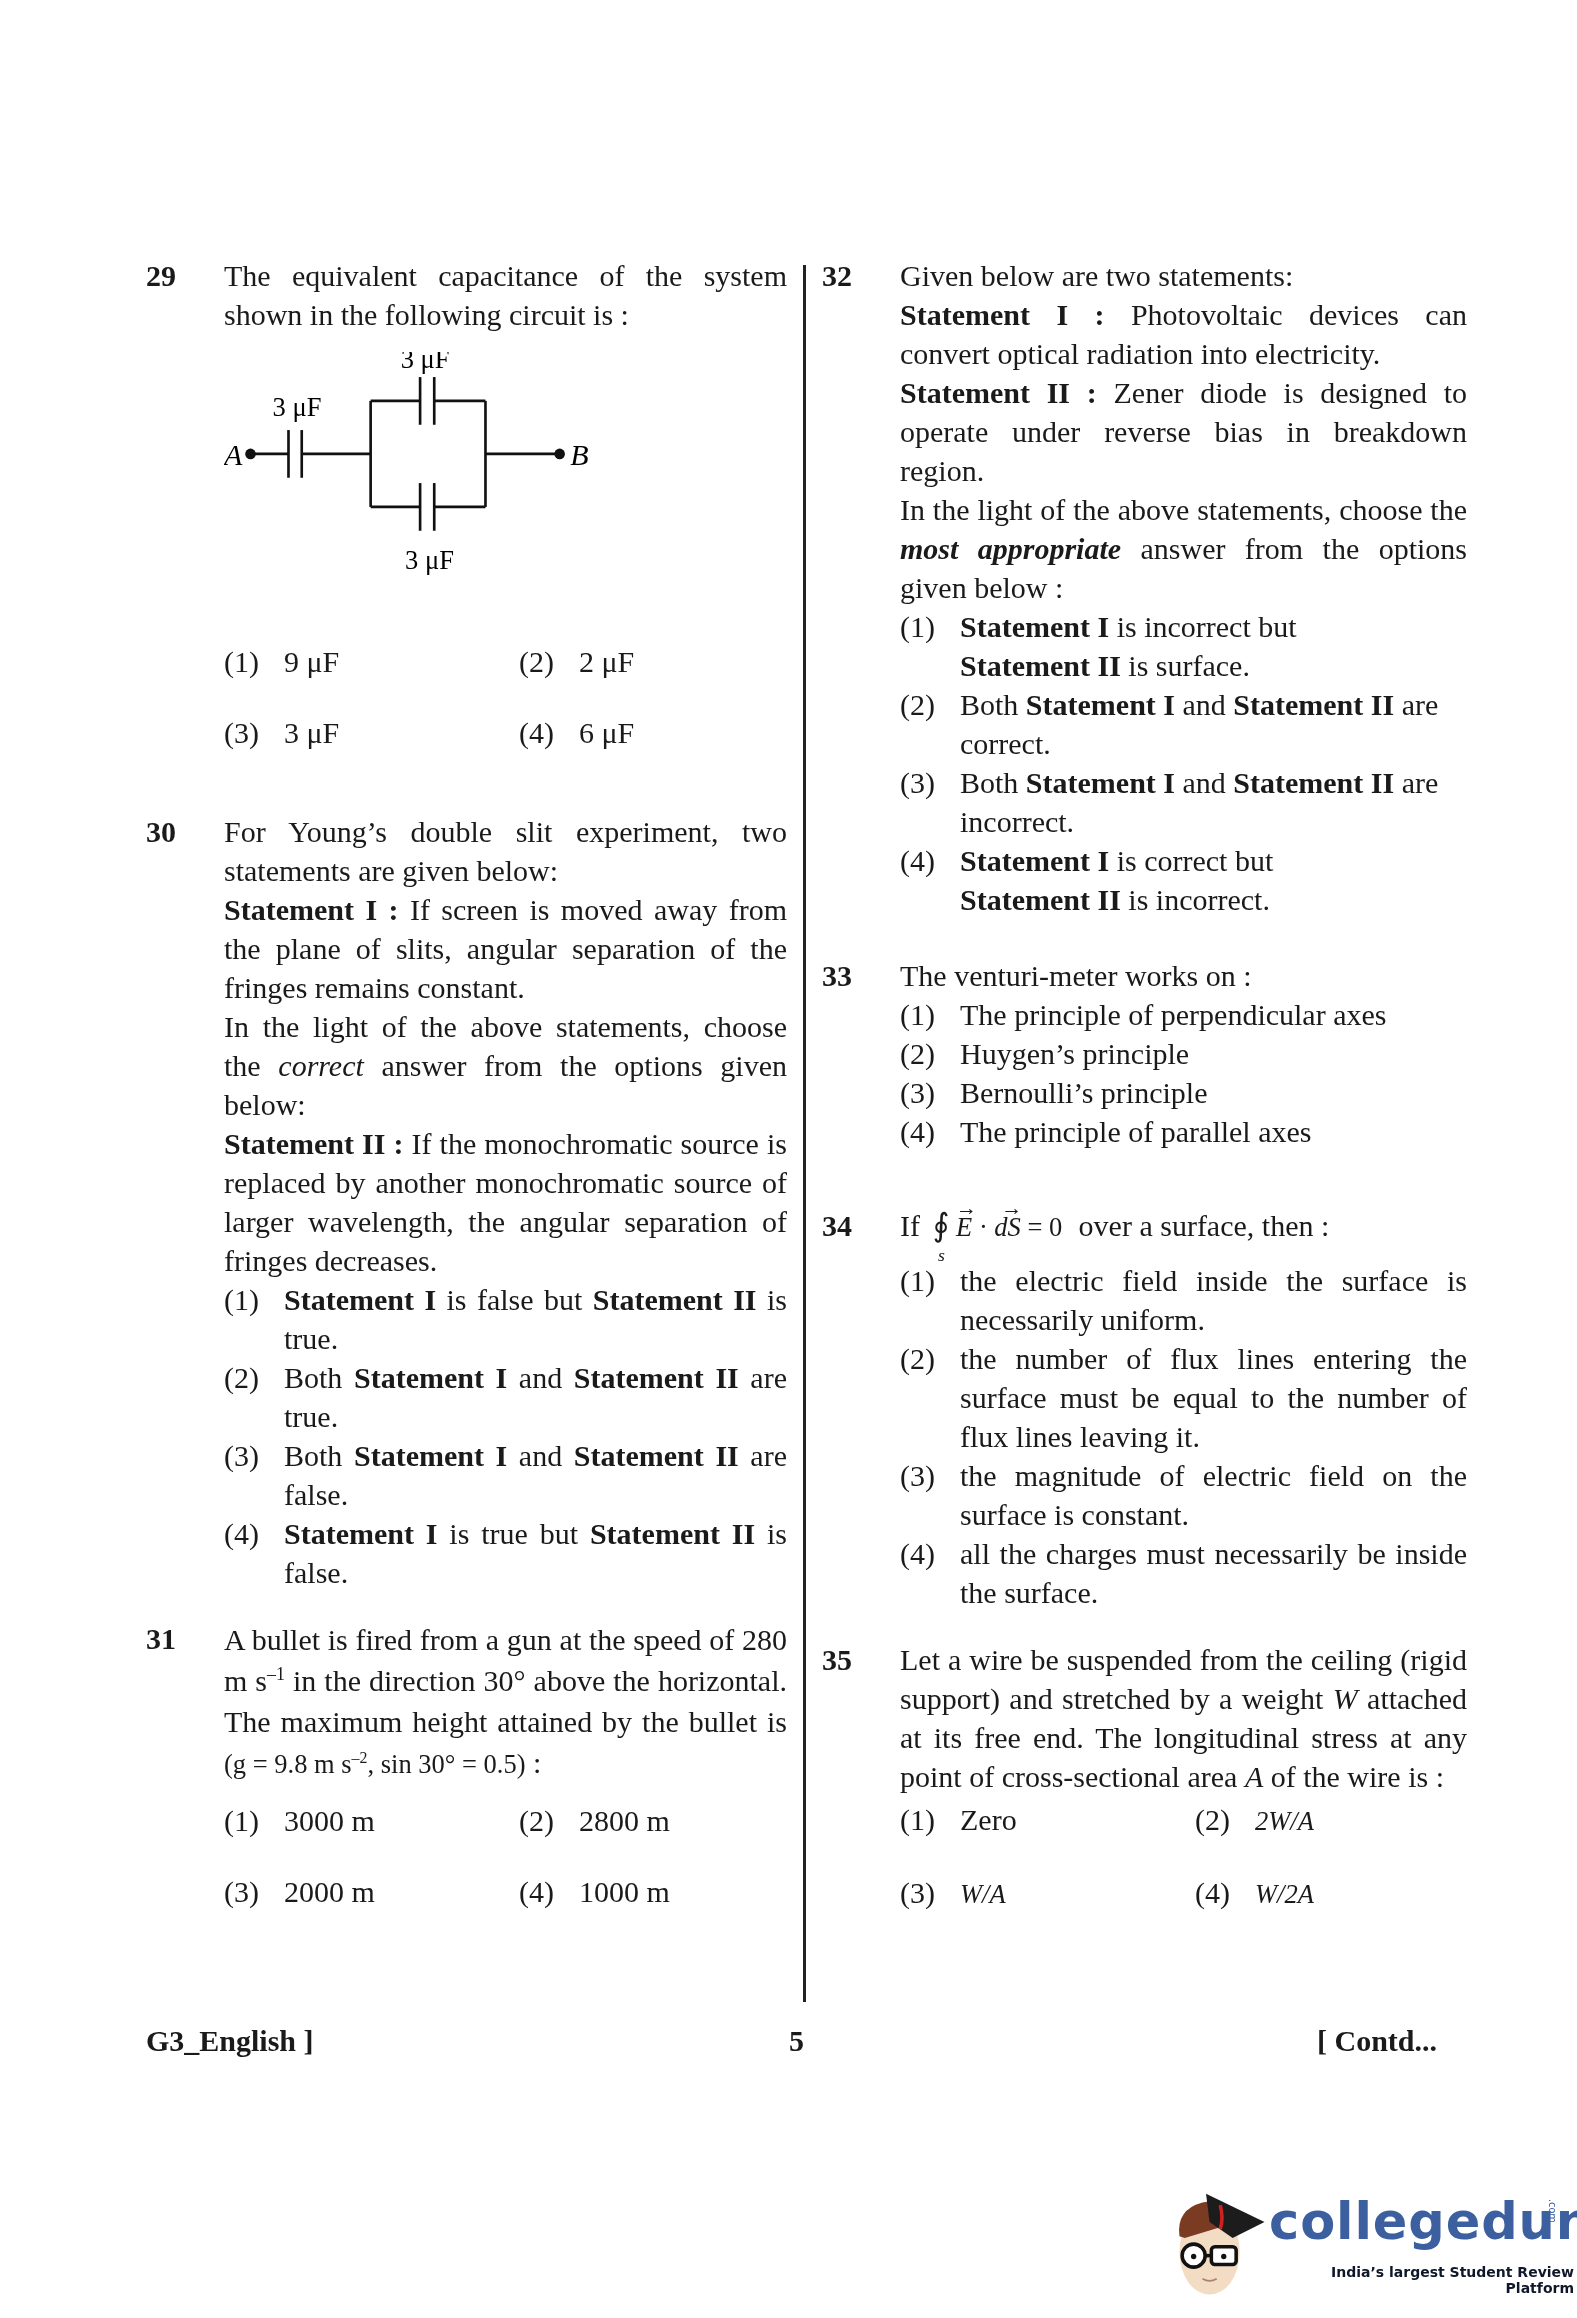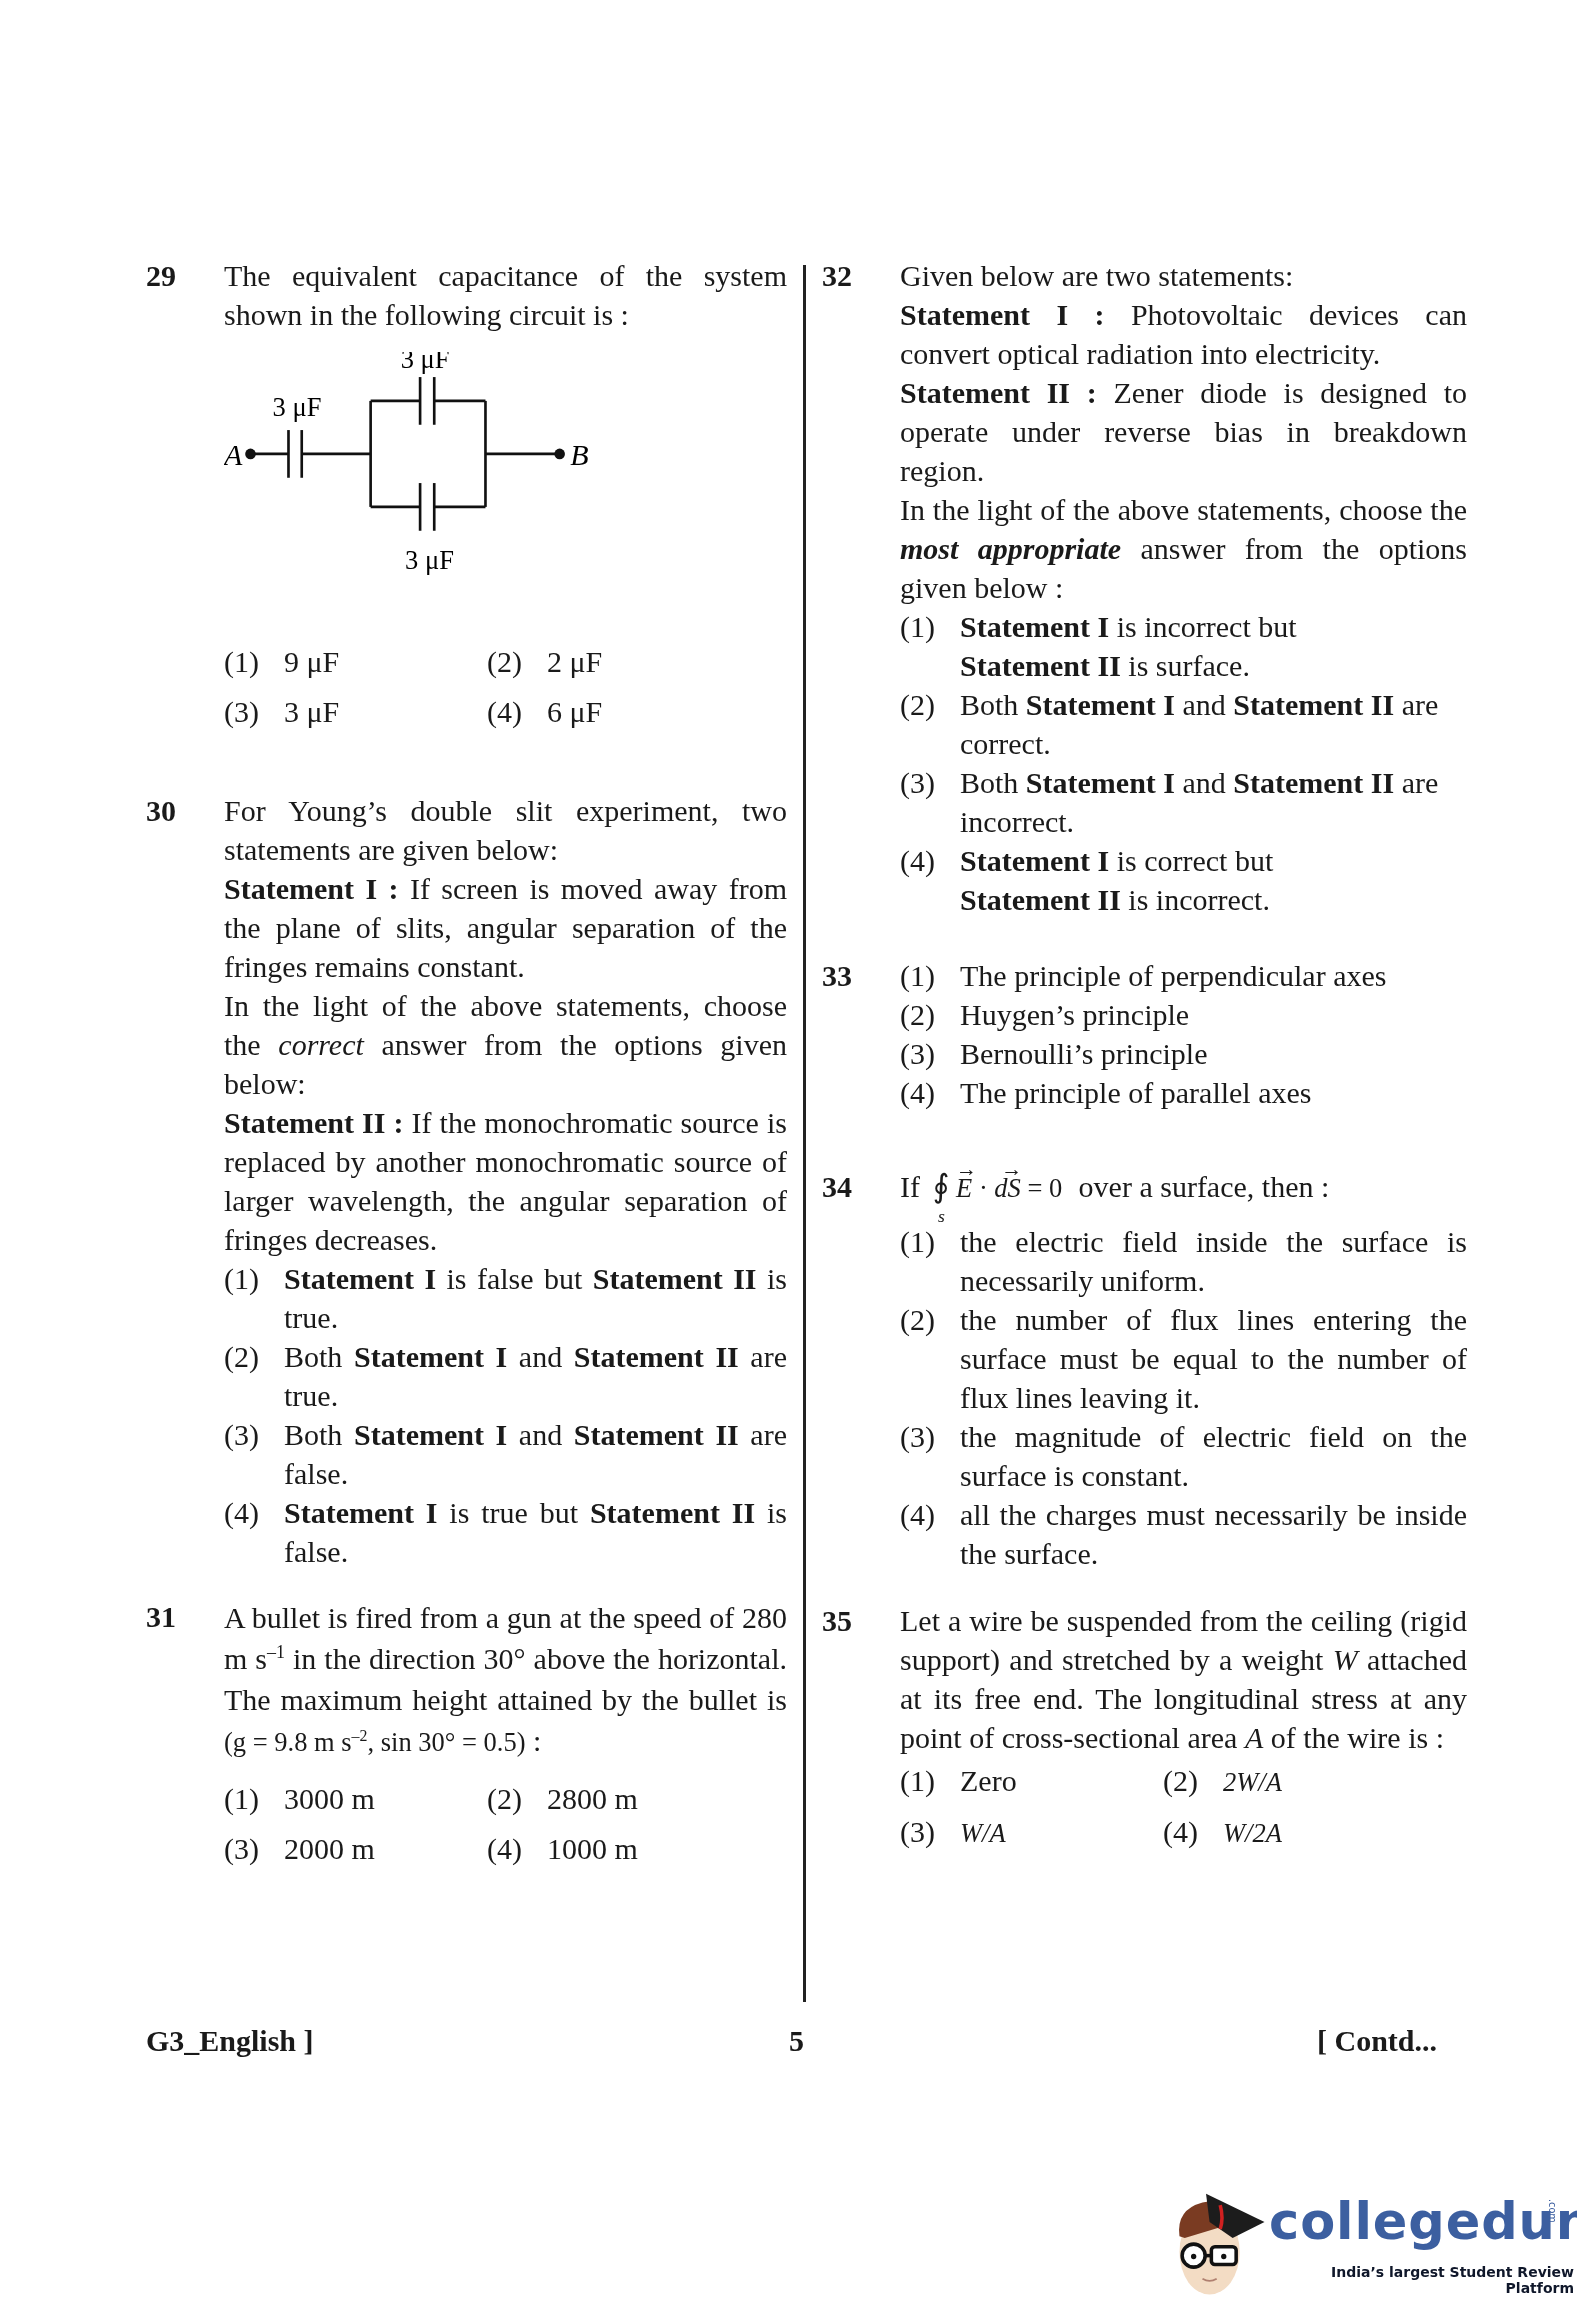--- a/index.html
+++ b/index.html
@@ -10,21 +10,21 @@
   .col-left { left: 146px; width: 641px; }
   .col-right { left: 822px; width: 645px; }
   .divider { position: absolute; left: 803px; top: 265px; width: 2.7px; height: 1737px; background: #222; }
   .q { position: relative; font-size: 30px; line-height: 39px; }
   .qnum { position: absolute; left: 0; top: 0; font-weight: bold; width: 71px; }
   .qbody { margin-left: 78px; text-align: justify; }
   .qbody p { margin: 0; }
   .opt { display: flex; }
   .opt .on { width: 60px; flex: none; }
   .opt .ot { flex: 1; }
-  .grid2 { display: grid; grid-template-columns: 263px 1fr; row-gap: 10.6px; margin-top: 16px; }
+  .grid2 { display: grid; grid-template-columns: 263px 1fr; row-gap: 10.6px; margin-top: 16px; gap: 32px; }
   .grid2 .on { display: inline-block; width: 60px; }
   b { font-weight: bold; }
   i { font-style: italic; }
   .stmt { margin-top: 8.8px; }
   .footer { position: absolute; top: 2024px; font-size: 30px; font-weight: bold; }
   .circuit { margin: 17.7px 0 17.7px 0; }
   .logo { position: absolute; left: 1167px; top: 2183px; width: 407px; height: 124px; }
   .logo-text { position: absolute; left: 102px; top: 8.8px; font-family: "DejaVu Sans", sans-serif;
                font-size: 51px; font-weight: bold; color: #3c5fa0; letter-spacing: 0.9px; }
   .logo-com { position: absolute; left: 380px; top: 16px; font-family: "DejaVu Sans", sans-serif;
@@ -145,20 +145,21 @@
         <div class="opt">
             <span class="on">(4)</span>
             <span class="ot" style="text-align:left"><b>Statement I</b><span> is correct but </span><br><b>Statement II</b><span> is incorrect.</span></span>
           </div>
       </div>
     </div>
 
     <div class="q" style="margin-top:37px">
       <span class="qnum">33</span>
       <div class="qbody">
+        <p>The venturi-meter works on :</p>
         <div class="opt">
             <span class="on">(1)</span>
             <span class="ot">The principle of perpendicular axes</span>
           </div>
         <div class="opt">
             <span class="on">(2)</span>
             <span class="ot">Huygen’s principle</span>
           </div>
         <div class="opt">
             <span class="on">(3)</span>

